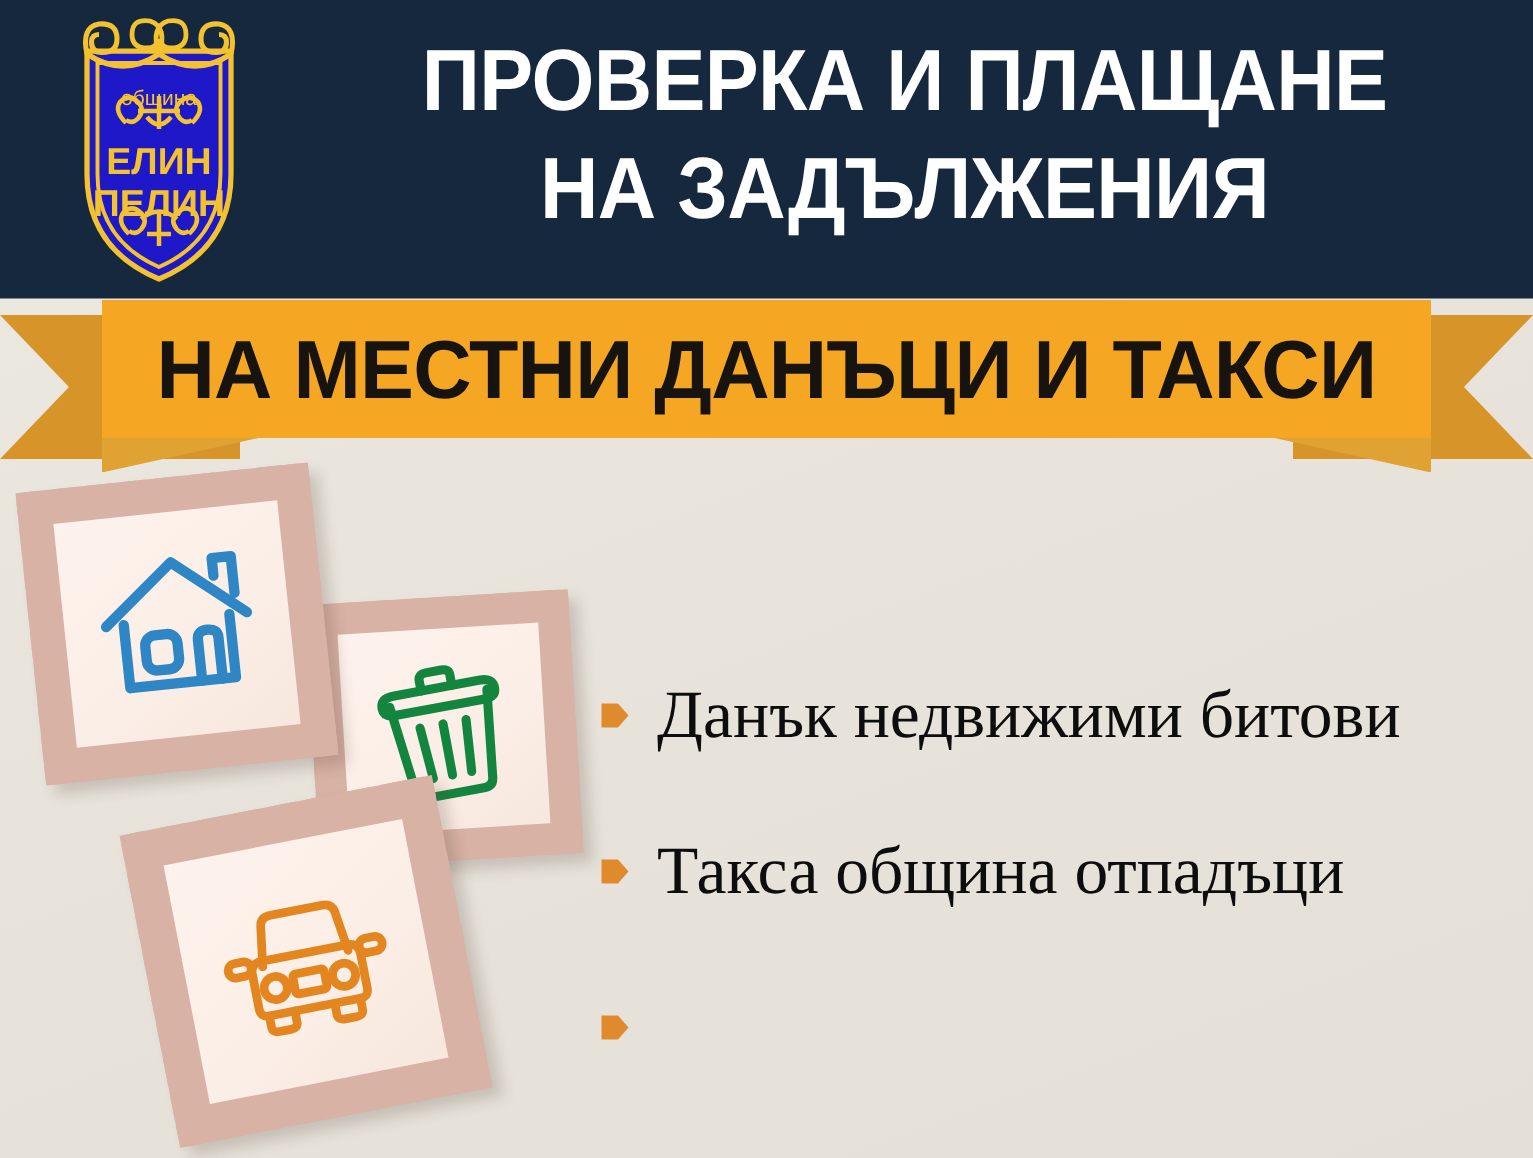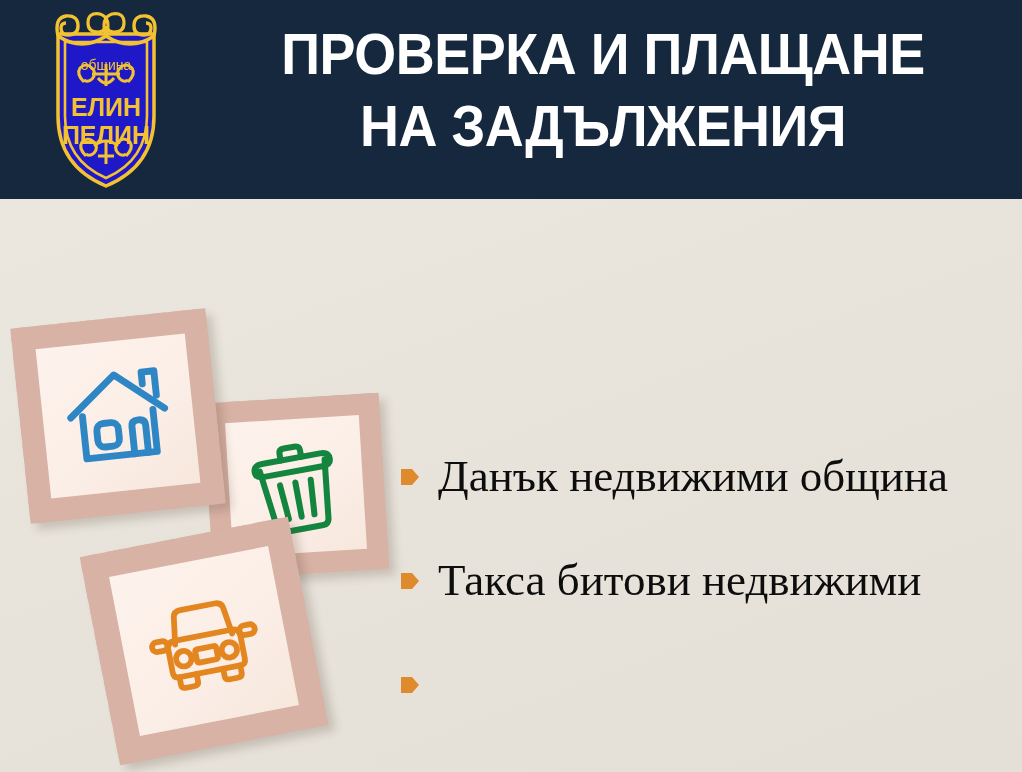--- a/index.html
+++ b/index.html
@@ -213,20 +213,29 @@
       <text x="78" y="110" text-anchor="middle" fill="#F2C230" font-family="Liberation Sans, sans-serif" font-size="25" font-weight="bold">ЕЛИН</text>
       <text x="78" y="138" text-anchor="middle" fill="#F2C230" font-family="Liberation Sans, sans-serif" font-size="25" font-weight="bold">ПЕЛИН</text>
     </svg>
   </div>
 
   <div class="header-title">
     <span class="line">ПРОВЕРКА И ПЛАЩАНЕ</span>
     <span class="line">НА ЗАДЪЛЖЕНИЯ</span>
   </div>
 
+  <div class="ribbon">
+    <div class="ribbon-tail left"></div>
+    <div class="ribbon-tail right"></div>
+    <div class="ribbon-fold left"></div>
+    <div class="ribbon-fold right"></div>
+    <div class="ribbon-band">
+      <span class="ribbon-text">НА МЕСТНИ ДАНЪЦИ И ТАКСИ</span>
+    </div>
+  </div>
 
   <div class="card" id="card-house">
     <svg class="scallop" viewBox="0 0 196 196" width="196" height="196">
       <g fill="#d8b2a4">
         <circle cx="10" cy="10" r="11"></circle>
           <circle cx="33" cy="7" r="11"></circle>
           <circle cx="56" cy="7" r="11"></circle>
         <circle cx="79" cy="7" r="11"></circle>
           <circle cx="102" cy="7" r="11"></circle>
           <circle cx="125" cy="7" r="11"></circle>
@@ -375,28 +384,28 @@
       </svg>
     </div>
   </div>
 
   <div class="bullets">
 
     <div class="bullet-row">
       <svg class="bullet-marker" viewBox="0 0 20 22">
         <path d="M1 3 L12 3 L19 11 L12 19 L1 19 Z" fill="#E08A2E"></path>
       </svg>
-      <span class="bullet-label">Данък недвижими община</span>
+      <span class="bullet-label">Данък недвижими битови</span>
     </div>
 
     <div class="bullet-row">
       <svg class="bullet-marker" viewBox="0 0 20 22">
         <path d="M1 3 L12 3 L19 11 L12 19 L1 19 Z" fill="#E08A2E"></path>
       </svg>
-      <span class="bullet-label">Такса битови недвижими</span>
+      <span class="bullet-label">Такса община отпадъци</span>
     </div>
 
     <div class="bullet-row">
       <svg class="bullet-marker" viewBox="0 0 20 22">
         <path d="M1 3 L12 3 L19 11 L12 19 L1 19 Z" fill="#E08A2E"></path>
       </svg>
     </div>
 
   </div>
 

